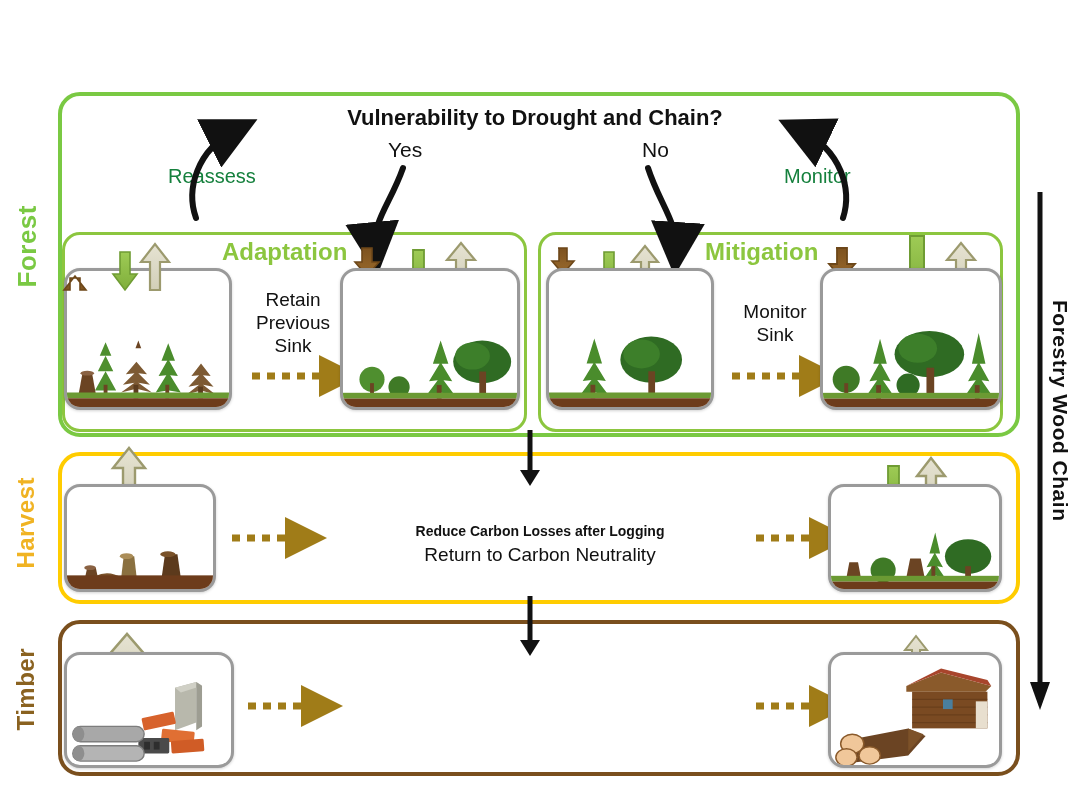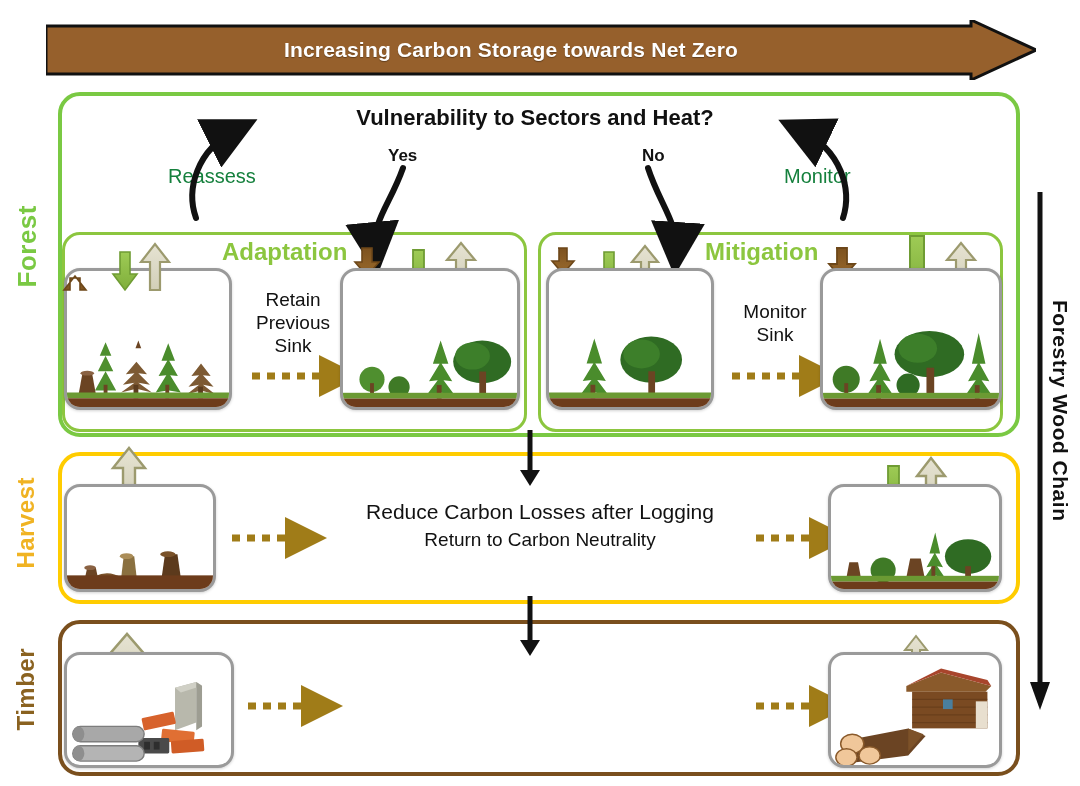--- a/index.html
+++ b/index.html
@@ -45,21 +45,21 @@
     writing-mode:vertical-rl; font-size:21px; font-weight:bold; color:#111;
     white-space:nowrap; letter-spacing:.5px;
   }
   .chain-arrow { position:absolute; left:1027px; top:192px; }
 
   
   .decision {
     position:absolute; left:295px; top:105px; width:480px;
     text-align:center; font-size:22px; font-weight:bold; color:#111;
   }
-  .yesno { position:absolute; font-size:17px; font-weight:bold; color:#111;margin-top:8px; }
+  .yesno { position:absolute; font-size:21px; font-weight:normal; color:#111; }
   .yes { left:388px; top:138px; }
   .no  { left:642px; top:138px; }
   .sidelabel { position:absolute; font-size:20px; color:#15803d; }
   .reassess { left:168px; top:165px; }
   .monitor  { left:784px; top:165px; }
 
   
   .subtitle {
     position:absolute; font-size:24px; font-weight:bold; color:#8cc63f;
   }
@@ -85,57 +85,51 @@
   .p-t2 { left:828px; top:652px; width:174px; height:116px; }
 
   
   .flowtext { position:absolute; text-align:center; color:#111; }
   .ft-retain { left:238px; top:288px; width:110px; font-size:19px; line-height:1.22; }
   .ft-incr   { left:722px; top:300px; width:106px; font-size:19px; line-height:1.22; }
 
   .centerblock { position:absolute; text-align:center; color:#111; }
   .cb-harvest { left:270px; top:498px; width:540px; }
   .cb-timber  { left:270px; top:664px; width:540px; }
-  .cb-title { font-size:21px; font-weight:normal; line-height:1.3; }
+  .cb-title { font-size:14px; font-weight:bold; line-height:1.3;margin-top:24px; }
   .cb-sub   { font-size:19px; line-height:1.3; margin-top:3px; }
 
   
   .overlay { position:absolute; inset:0; pointer-events:none; }
 </style>
 </head>
 <body>
 
 <div class="stage">
 
-  <div class="banner">
-    <svg width="990" height="60" viewBox="0 0 990 60">
-      <path d="M0,6 L925,6 L925,0 L990,30 L925,60 L925,54 L0,54 Z" fill="#96602c" stroke="#111111" stroke-width="3"></path>
-    </svg>
-    <div class="banner-label">Increasing Carbon Storage towards Net Zero</div>
-  </div>
 
   <div class="frame frame-forest"></div>
   <div class="frame frame-harvest"></div>
   <div class="frame frame-timber"></div>
   <div class="subframe sub-adapt"></div>
   <div class="subframe sub-mitig"></div>
 
   <div class="rowlabel lbl-forest">Forest</div>
   <div class="rowlabel lbl-harvest">Harvest</div>
   <div class="rowlabel lbl-timber">Timber</div>
 
   <div class="chain-arrow">
     <svg width="26" height="520" viewBox="0 0 26 520">
       <line x1="13" y1="0" x2="13" y2="492" stroke="#111" stroke-width="5"></line>
       <path d="M13,518 L3,490 L23,490 Z" fill="#111"></path>
     </svg>
   </div>
   <div class="chain-label">Forestry Wood Chain</div>
 
-  <div class="decision">Vulnerability to Sectors and Heat?</div>
+  <div class="decision">Vulnerability to Drought and Chain?</div>
   <div class="yesno yes">Yes</div>
   <div class="yesno no">No</div>
   <div class="sidelabel reassess">Reassess</div>
   <div class="sidelabel monitor">Monitor</div>
 
   <div class="subtitle t-adapt">Adaptation</div>
   <div class="subtitle t-mitig">Mitigation</div>
 
   <div class="panel p-f1">
     <svg class="scene" viewBox="0 0 168 142">

